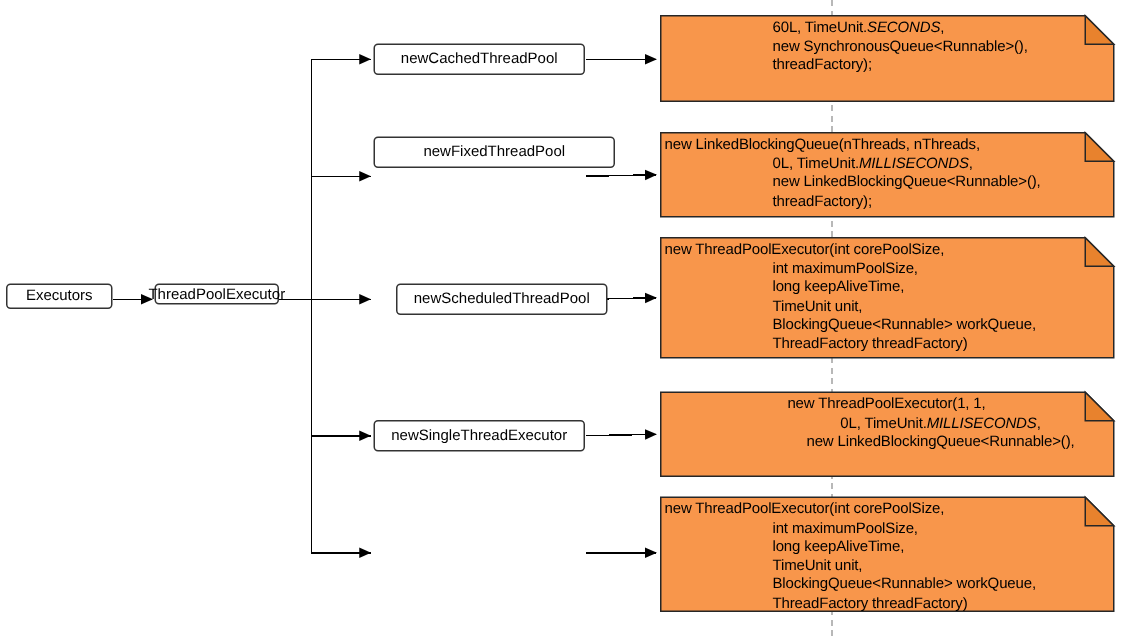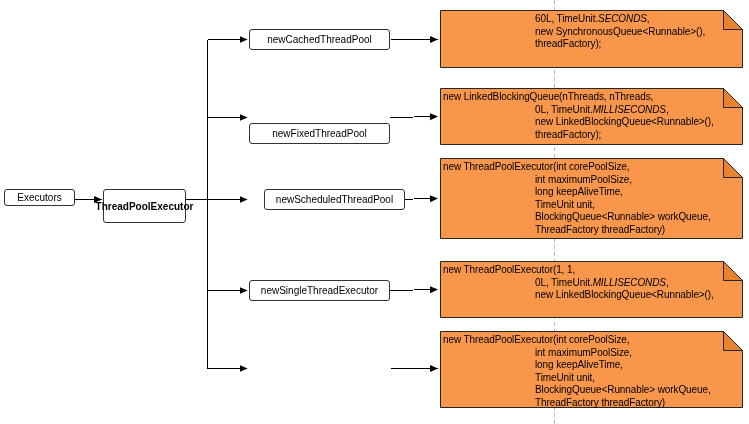--- a/index.html
+++ b/index.html
@@ -21,41 +21,41 @@
     background:#fff;
     border:1px solid var(--node-border,#333);
     border-radius:3px;
     font-size:10px;
     color:var(--text,#000);
     display:flex;align-items:center;justify-content:center;
     white-space:nowrap;
     z-index:2;
   }
   .node.root{left:4px;top:189px;width:71px;height:17px;}
-  .node.tpe{left:103px;top:189px;width:83px;height:34px;font-weight:bold;}
+  .node.tpe{left:103px;top:189px;width:83px;height:14px;}
   .node.m1{left:249px;top:29px;width:141px;height:21px;}
-  .node.m2{left:249px;top:123px;width:141px;height:21px;}
+  .node.m2{left:249px;top:91px;width:161px;height:21px;}
   .node.m3{left:249px;top:189px;width:141px;height:21px;margin-left:15px;}
   .node.m4{left:249px;top:280px;width:141px;height:21px;}
   .node.m5{left:249px;top:358px;width:141px;height:21px;}
   .note-text{
     position:absolute;left:443px;width:296px;
     font-size:10px;line-height:12.5px;
     letter-spacing:-0.1px;
     color:var(--text,#000);
     z-index:2;
     white-space:nowrap;
   }
   .note-text.n1{top:13px;}
   .note-text.n2{top:91px;}
   .note-text.n3{top:161px;}
-  .note-text.n4{top:264px;}
+  .note-text.n4{top:264px;text-align:center;}
   .note-text.n5{top:334px;}
   .note-line{white-space:nowrap;}
-  .note-line.cont{margin-left:92px;}
+  .note-line.cont{margin-left:72px;}
   .it{font-style:italic;}
 </style>
 </head>
 <body>
 
 <div class="canvas">
 
   <svg class="layer" viewBox="0 0 749 424">
     <defs>
       <marker id="arr" viewBox="0 0 8 8" refX="7.5" refY="4" markerWidth="8" markerHeight="8" orient="auto-start-reverse">

